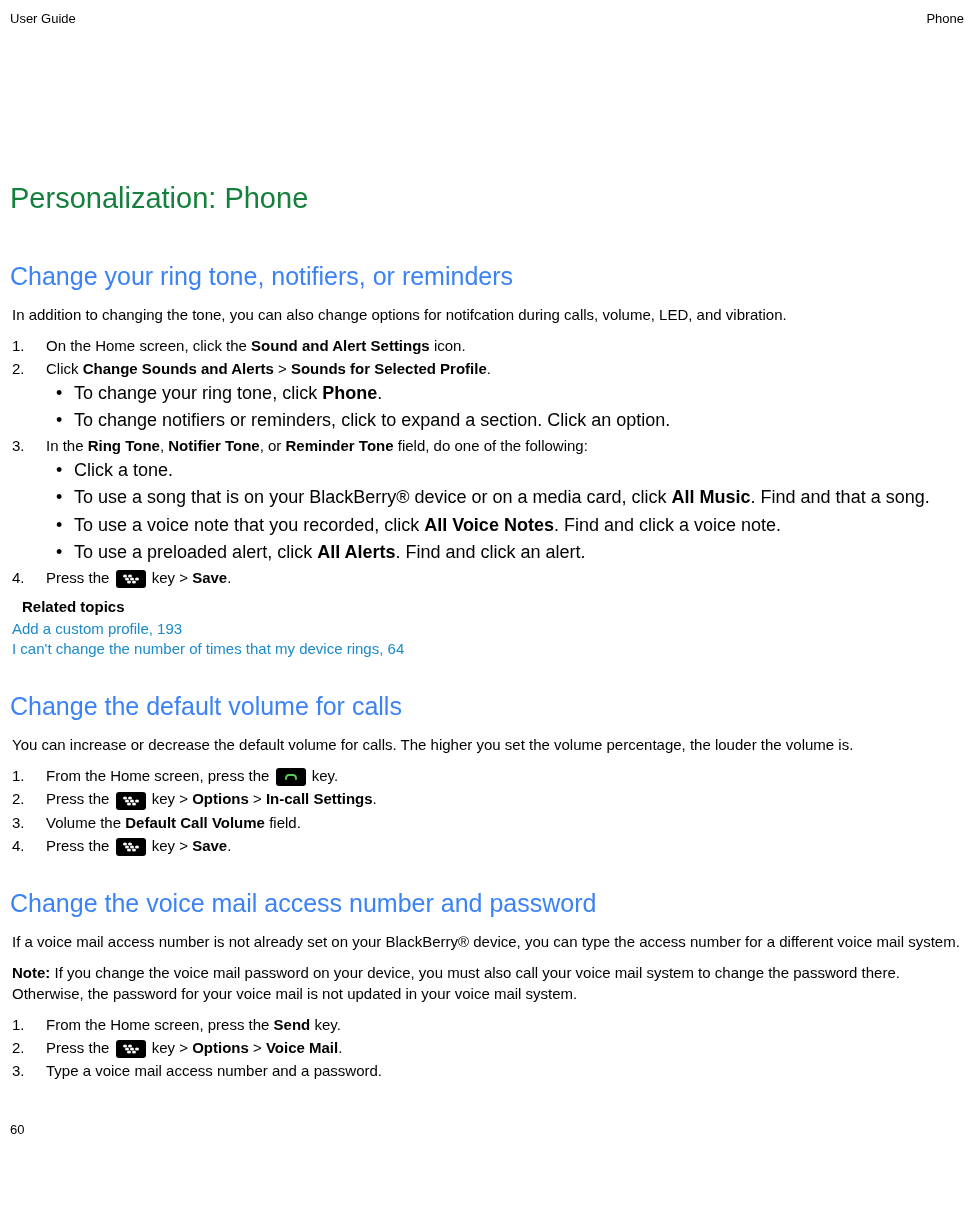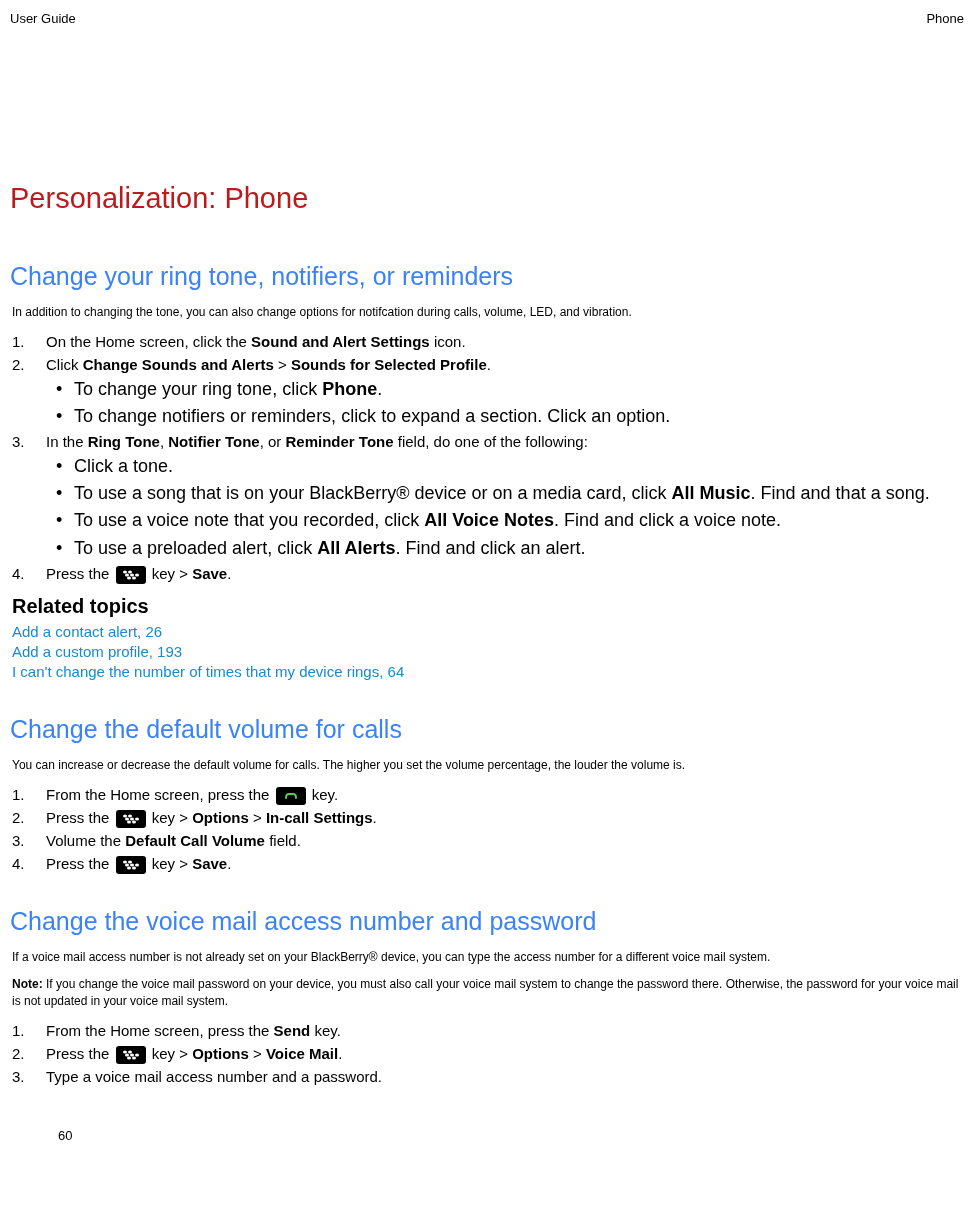--- a/index.html
+++ b/index.html
@@ -11,58 +11,58 @@
     box-sizing: border-box;
     line-height: 1.4;
   }
   .page-header {
     display: flex;
     justify-content: space-between;
     font-size: 13px;
     margin-bottom: 150px;
   }
   h1.main-title {
-    color: #b91c1c;
+    color: #15803d;
     font-weight: 400;
     font-size: 29px;
     font-family: "Trebuchet MS", "Segoe UI", sans-serif;
     margin: 0 0 40px 0;
   }
   h2.section-title {
     color: #3b82f6;
     font-weight: 400;
     font-size: 25px;
     font-family: "Trebuchet MS", "Segoe UI", sans-serif;
     margin: 0 0 10px 0;
   }
-  p { margin: 4px 0 10px 2px; font-size: 12px; }
+  p { margin: 4px 0 10px 2px; font-size: 15px; }
   ol { margin: 4px 0 8px 0; padding-left: 0; list-style: none; counter-reset: item; }
   ol > li { counter-increment: item; padding-left: 36px; position: relative; font-size: 15px; margin: 2px 0; }
   ol > li::before { content: counter(item) "."; position: absolute; left: 2px; }
   ul.sub { margin: 2px 0 2px 0; padding-left: 0; list-style: none; }
   ul.sub > li { padding-left: 28px; position: relative; font-size: 18px; margin: 2px 0; }
   ul.sub > li::before { content: "•"; position: absolute; left: 10px; }
   .icon-key {
     display: inline-block;
     background: #000;
     border-radius: 3px;
     width: 30px;
     height: 18px;
     vertical-align: middle;
     position: relative;
     margin: 0 2px;
   }
   .icon-key.bb svg, .icon-key.send svg {
     position: absolute; left: 50%; top: 50%; transform: translate(-50%, -50%);
   }
   .related { margin-top: 8px; }
-  .related-title { font-weight: bold; font-size: 20px; margin: 0 0 2px 2px; }
+  .related-title { font-weight: bold; font-size: 15px; margin: 0 0 2px 12px; }
   .related-link { color: #1a8acb; font-size: 15px; margin: 0 0 0 2px; display: block; line-height: 1.35; }
   .section { margin-bottom: 30px; }
-  .page-footer { font-size: 13px; margin-top: 40px; margin-left: 48px; }
+  .page-footer { font-size: 13px; margin-top: 40px; }
   b { font-weight: bold; }
 </style>
 </head>
 <body>
 
 <div class="page-header">
   <span>User Guide</span>
   <span>Phone</span>
 </div>
 
@@ -100,21 +100,20 @@
               <ellipse cx="10" cy="6" rx="2" ry="1.5"></ellipse>
               <ellipse cx="15" cy="6" rx="2" ry="1.5"></ellipse>
               <ellipse cx="7" cy="9" rx="2" ry="1.5"></ellipse>
               <ellipse cx="12" cy="9" rx="2" ry="1.5"></ellipse>
             </g>
           </svg></span><span> key &gt; </span><b>Save</b><span>.</span>
     </li>
   </ol>
   <div class="related">
     <div class="related-title">Related topics</div>
-    <a class="related-link">Add a contact alert, 26</a>
     <a class="related-link">Add a custom profile, 193</a>
     <a class="related-link">I can't change the number of times that my device rings, 64</a>
   </div>
 </div>
 
 <div class="section">
   <h2 class="section-title">Change the default volume for calls</h2>
   <p>You can increase or decrease the default volume for calls. The higher you set the volume percentage, the louder the volume is.</p>
   <ol>
     <li>

